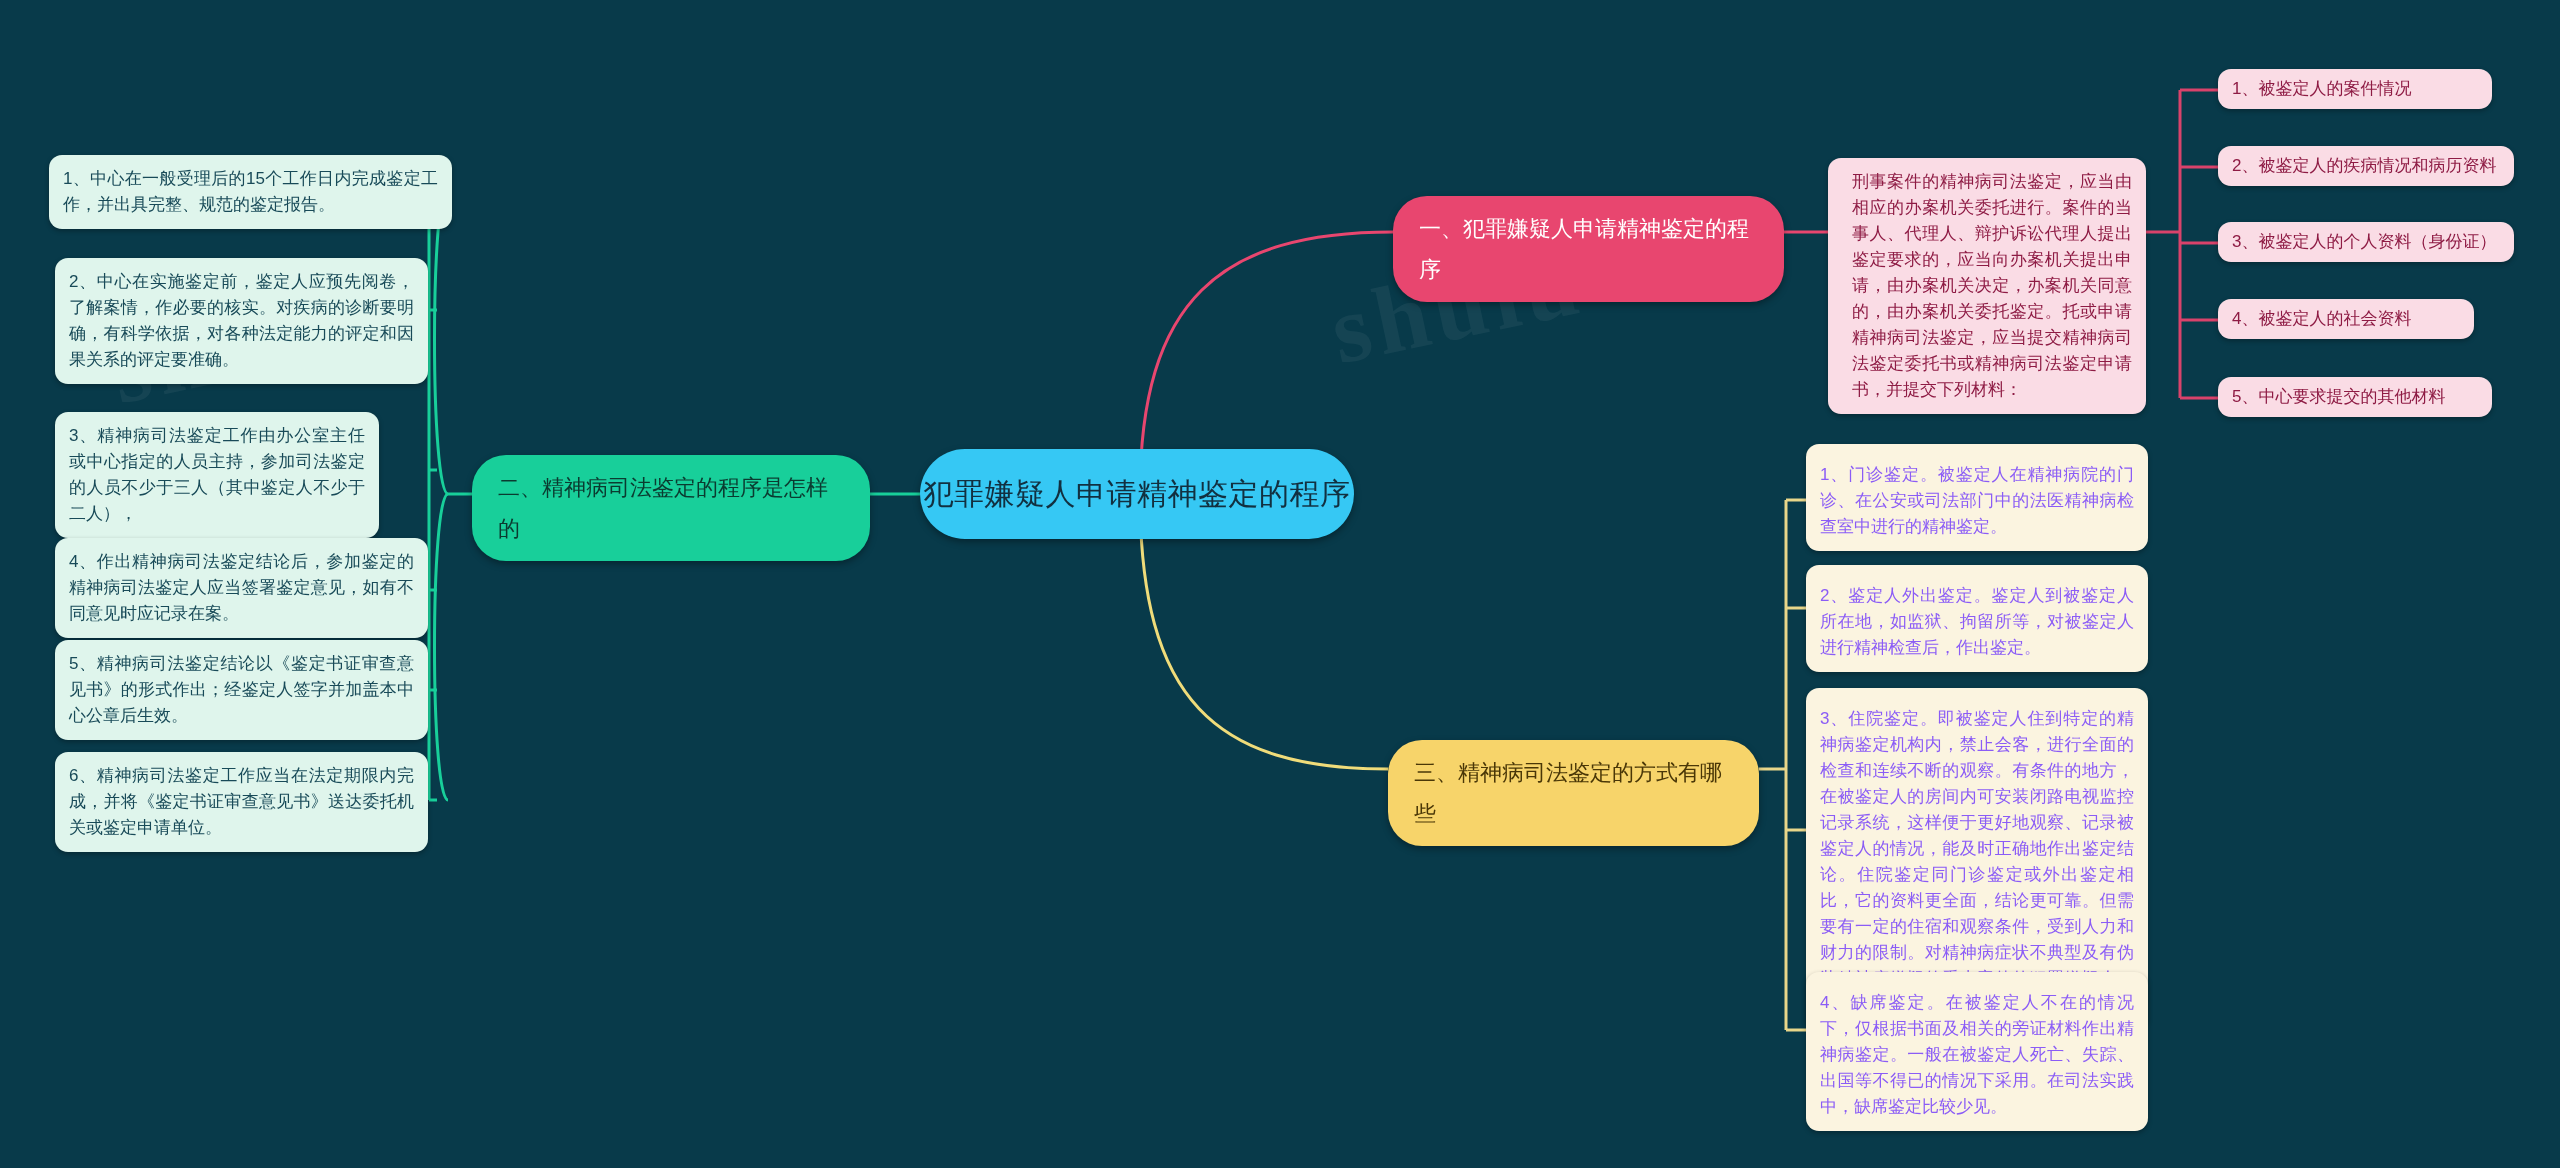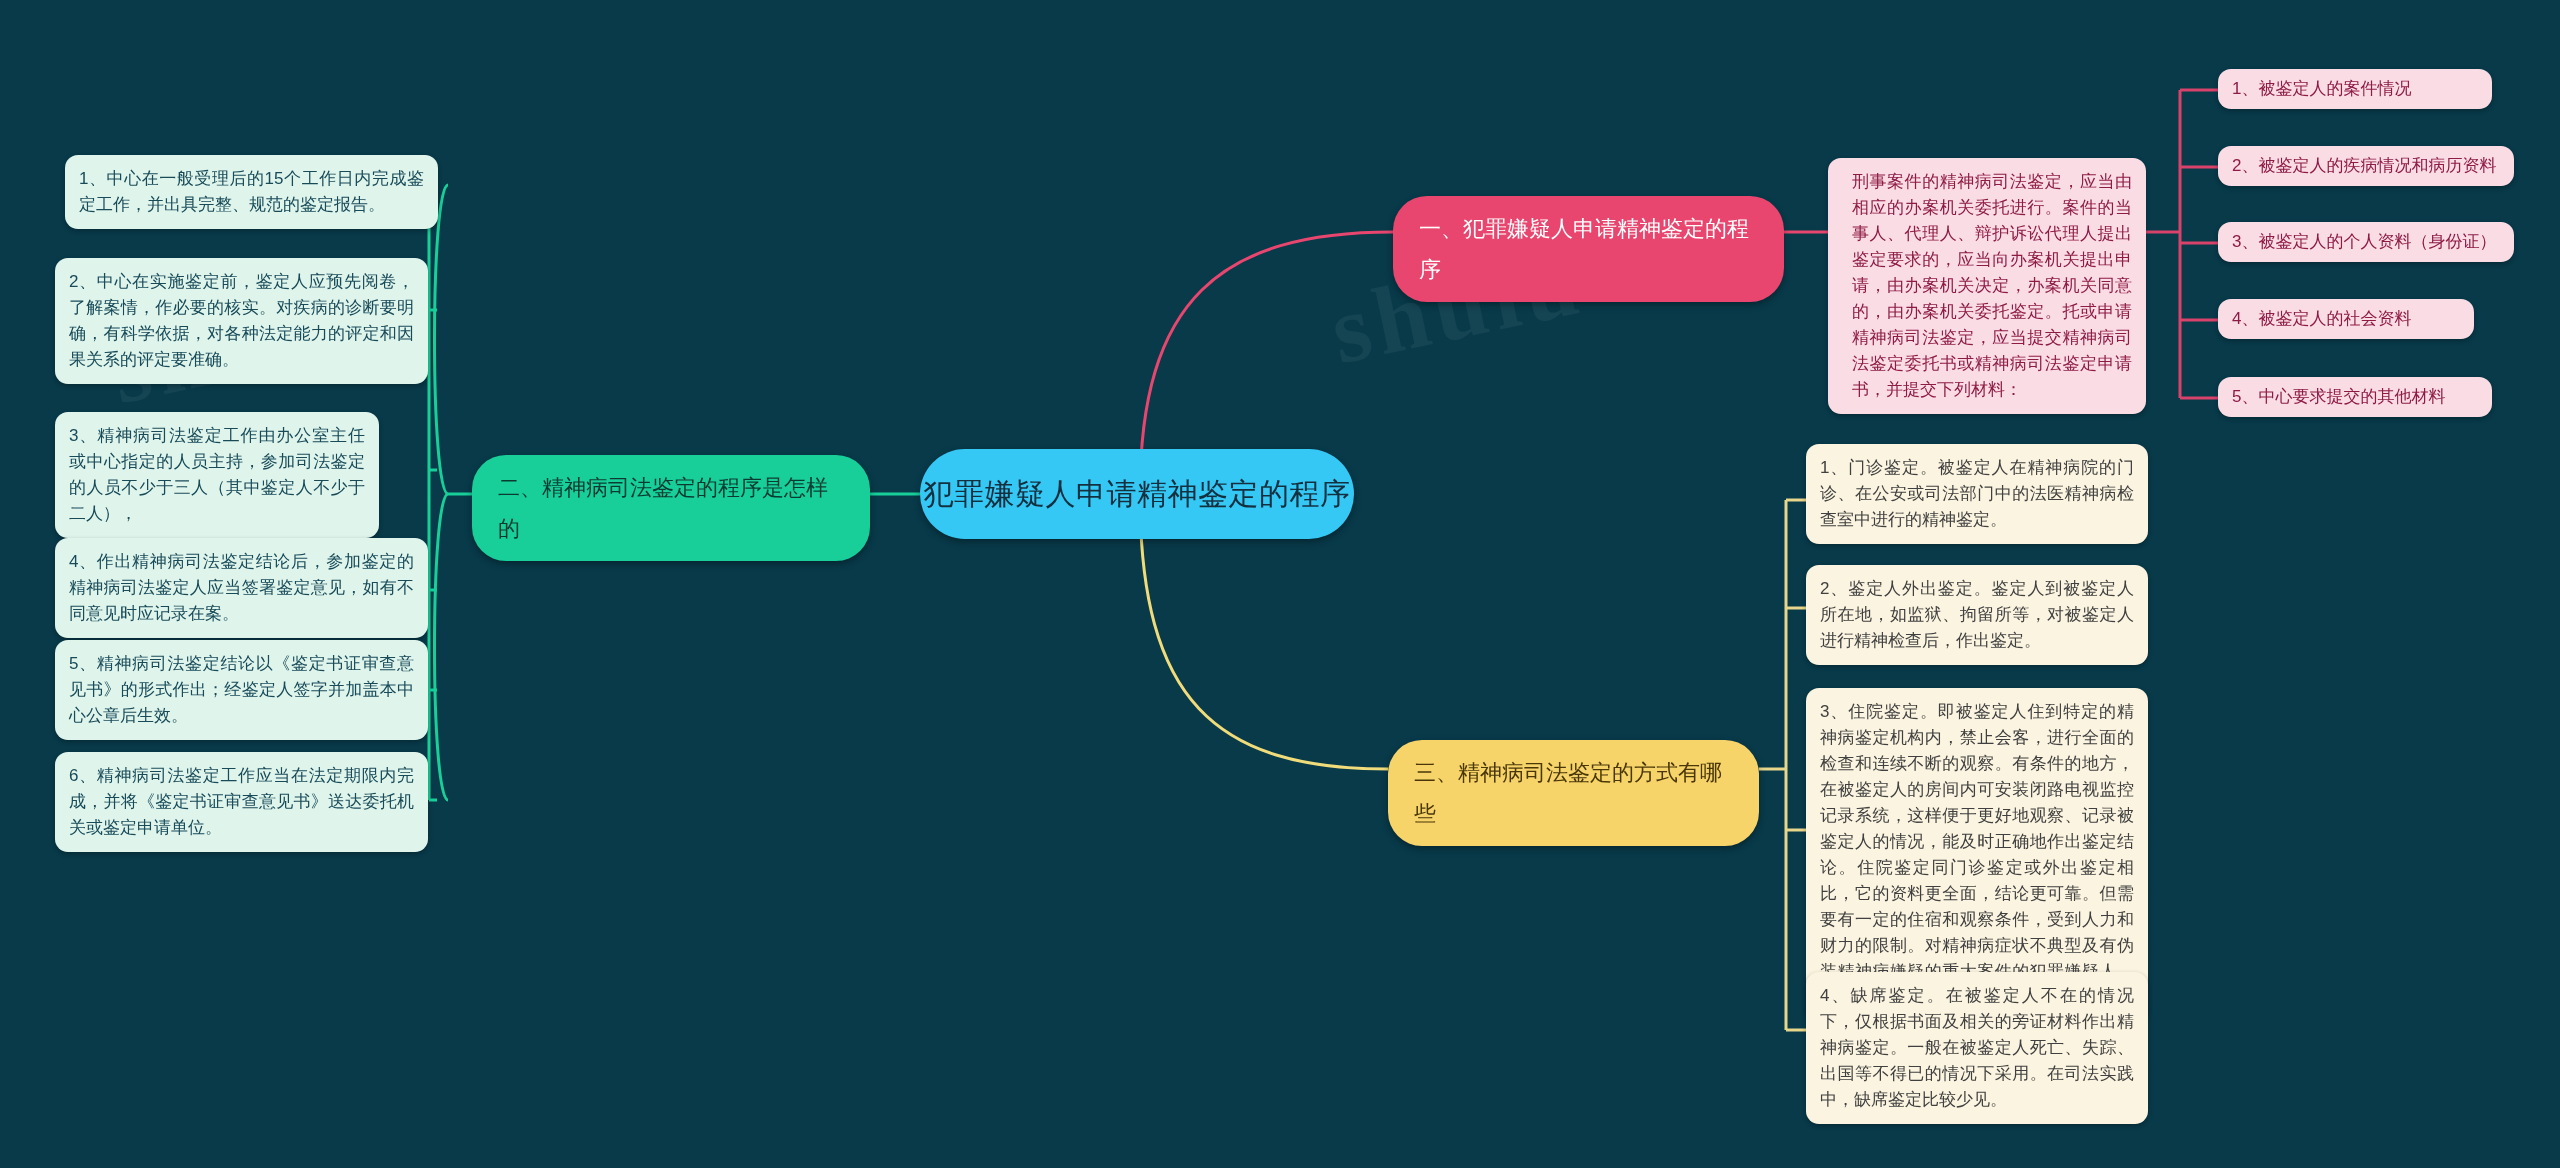--- a/index.html
+++ b/index.html
@@ -82,21 +82,21 @@
     text-align: justify;
   }
 
   .leaf-green { background: #dff5ec; }
   .leaf-green span { color: #184a58; }
 
   .leaf-pink { background: #fadce5; padding-left: 24px; }
   .leaf-pink span { color: #8e1b44; }
 
   .leaf-yellow { background: #fbf4e0; }
-  .leaf-yellow span { color: #404040; }
+  .leaf-yellow span { color: #8b5cf6; margin-top: 7px; }
 
   
   .wm {
     position: absolute;
     color: rgba(255,255,255,.055);
     font-size: 96px;
     font-weight: bold;
     letter-spacing: 6px;
     user-select: none;
     pointer-events: none;
@@ -175,21 +175,21 @@
     <span>4、被鉴定人的社会资料</span>
   </div>
   <div class="node leaf leaf-pink" style="left:2218px;top:377px;width:274px;padding:7px 14px;">
     <span>5、中心要求提交的其他材料</span>
   </div>
 
   <div class="node branch branch-green">
     <span>二、精神病司法鉴定的程序是怎样的</span>
   </div>
 
-  <div class="node leaf leaf-green" style="left:65px;top:155px;width:373px;">
+  <div class="node leaf leaf-green" style="left:49px;top:155px;width:403px;">
     <span>1、中心在一般受理后的15个工作日内完成鉴定工作，并出具完整、规范的鉴定报告。</span>
   </div>
   <div class="node leaf leaf-green" style="left:55px;top:258px;width:373px;">
     <span>2、中心在实施鉴定前，鉴定人应预先阅卷，了解案情，作必要的核实。对疾病的诊断要明确，有科学依据，对各种法定能力的评定和因果关系的评定要准确。</span>
   </div>
   <div class="node leaf leaf-green" style="left:55px;top:412px;width:324px;">
     <span>3、精神病司法鉴定工作由办公室主任或中心指定的人员主持，参加司法鉴定的人员不少于三人（其中鉴定人不少于二人），</span>
   </div>
   <div class="node leaf leaf-green" style="left:55px;top:538px;width:373px;">
     <span>4、作出精神病司法鉴定结论后，参加鉴定的精神病司法鉴定人应当签署鉴定意见，如有不同意见时应记录在案。</span>

